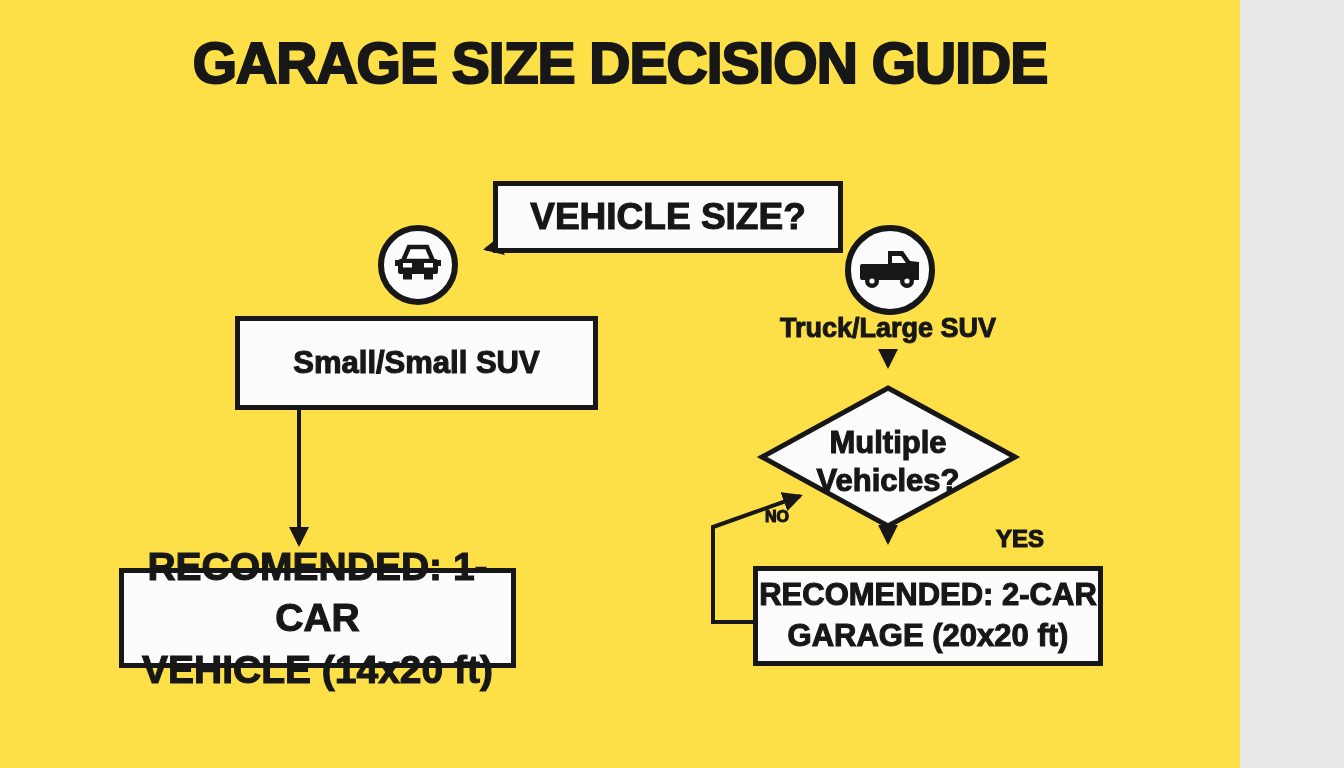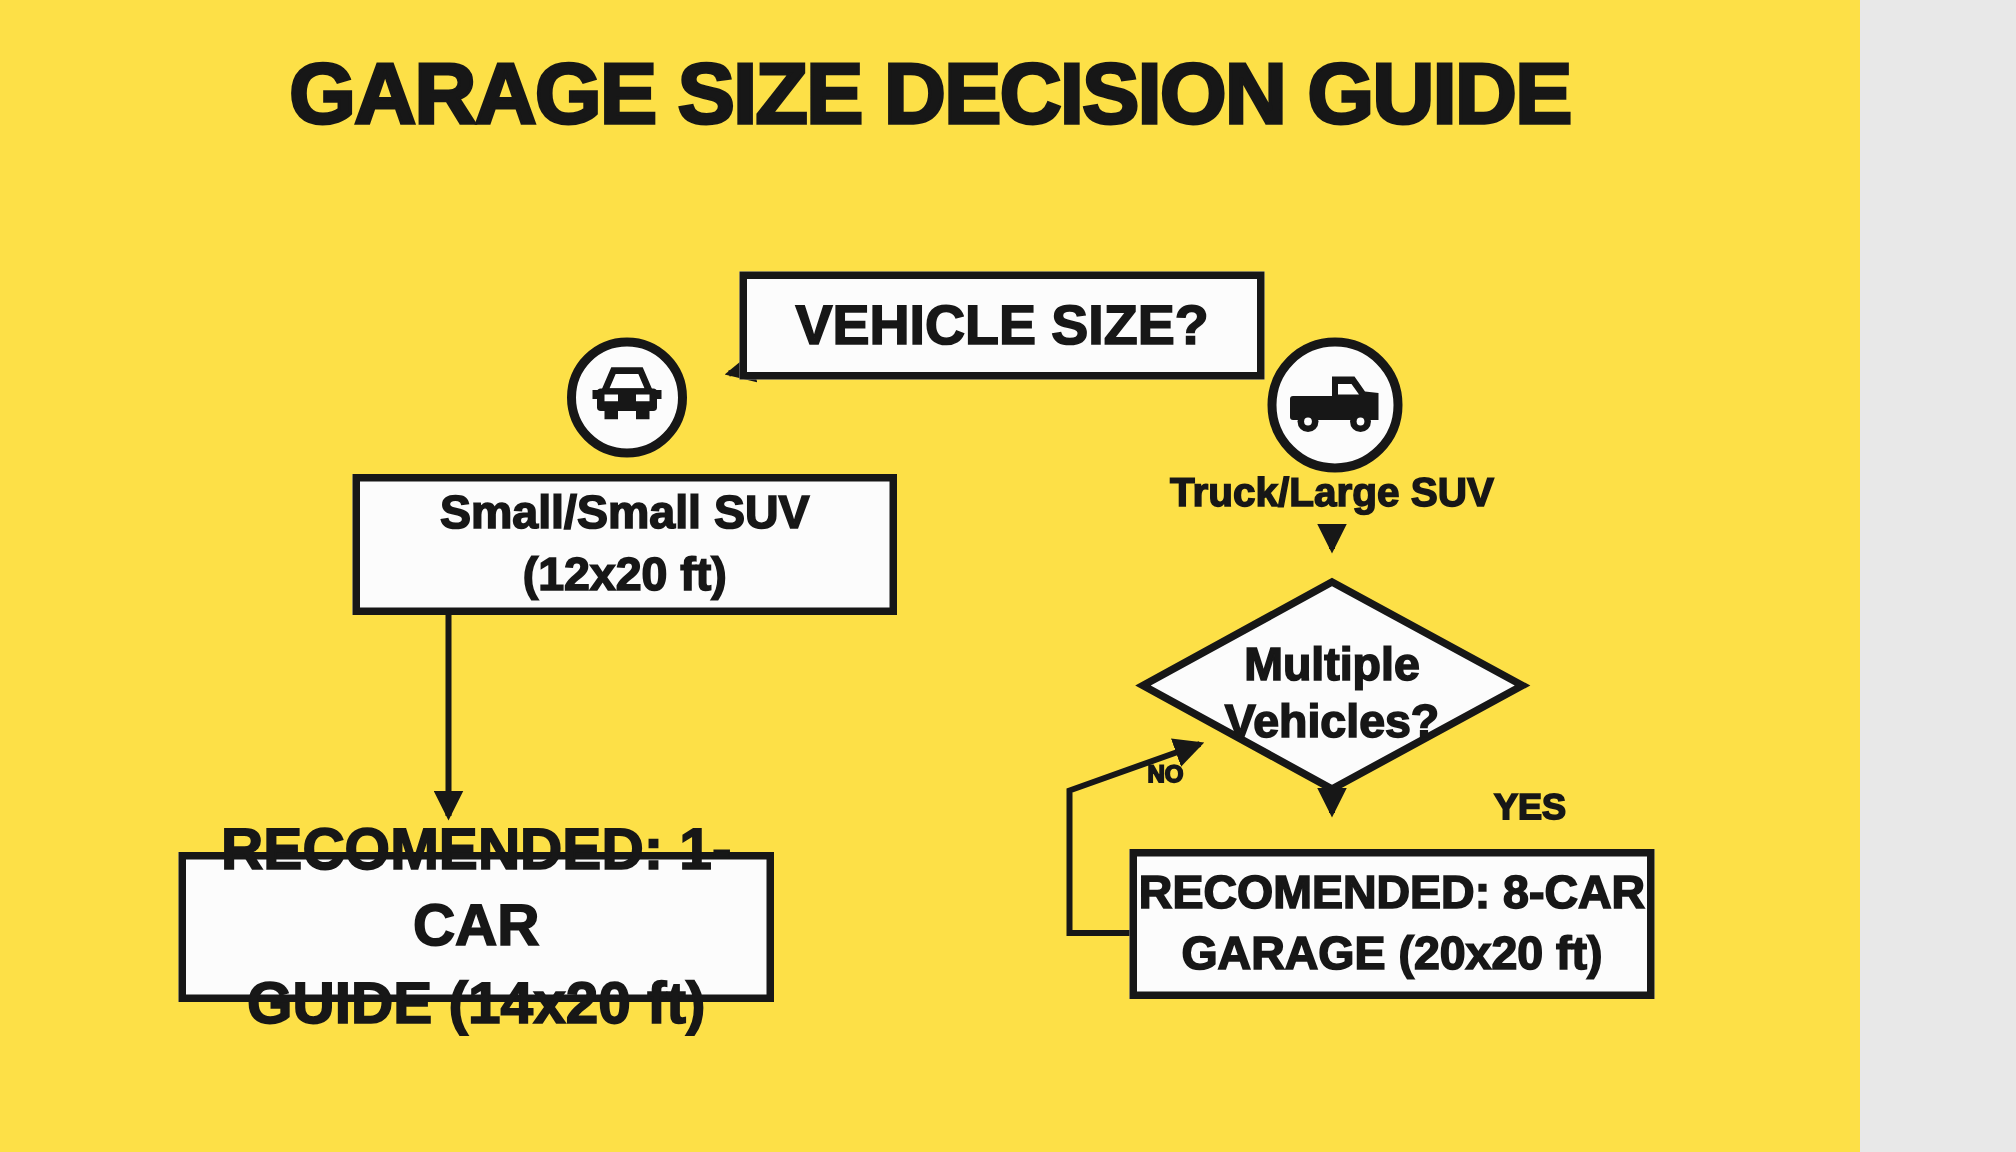--- a/index.html
+++ b/index.html
@@ -90,35 +90,34 @@
   </svg>
 
   <div class="txt title">GARAGE SIZE DECISION GUIDE</div>
 
   <div class="node root-node">
     <span>VEHICLE SIZE?</span>
   </div>
 
   <div class="node sedan-node">
     <span>Small/Small SUV</span>
-    <span>(12x20 ft)</span>
   </div>
 
   <div class="txt diamond-label">
     <span>Multiple</span>
     <span>Vehicles?</span>
   </div>
 
   <div class="txt truck-label">Truck/Large SUV</div>
 
   <div class="txt no-label">NO</div>
   <div class="txt yes-label">YES</div>
 
   <div class="node out1-node">
     <span>RECOMENDED: 1-CAR</span>
-    <span>GUIDE (14x20 ft)</span>
+    <span>VEHICLE (14x20 ft)</span>
   </div>
   <div class="node out2-node">
-    <span>RECOMENDED: 8-CAR</span>
+    <span>RECOMENDED: 2-CAR</span>
     <span>GARAGE (20x20 ft)</span>
   </div>
 
 </div>
 
 </body></html>

